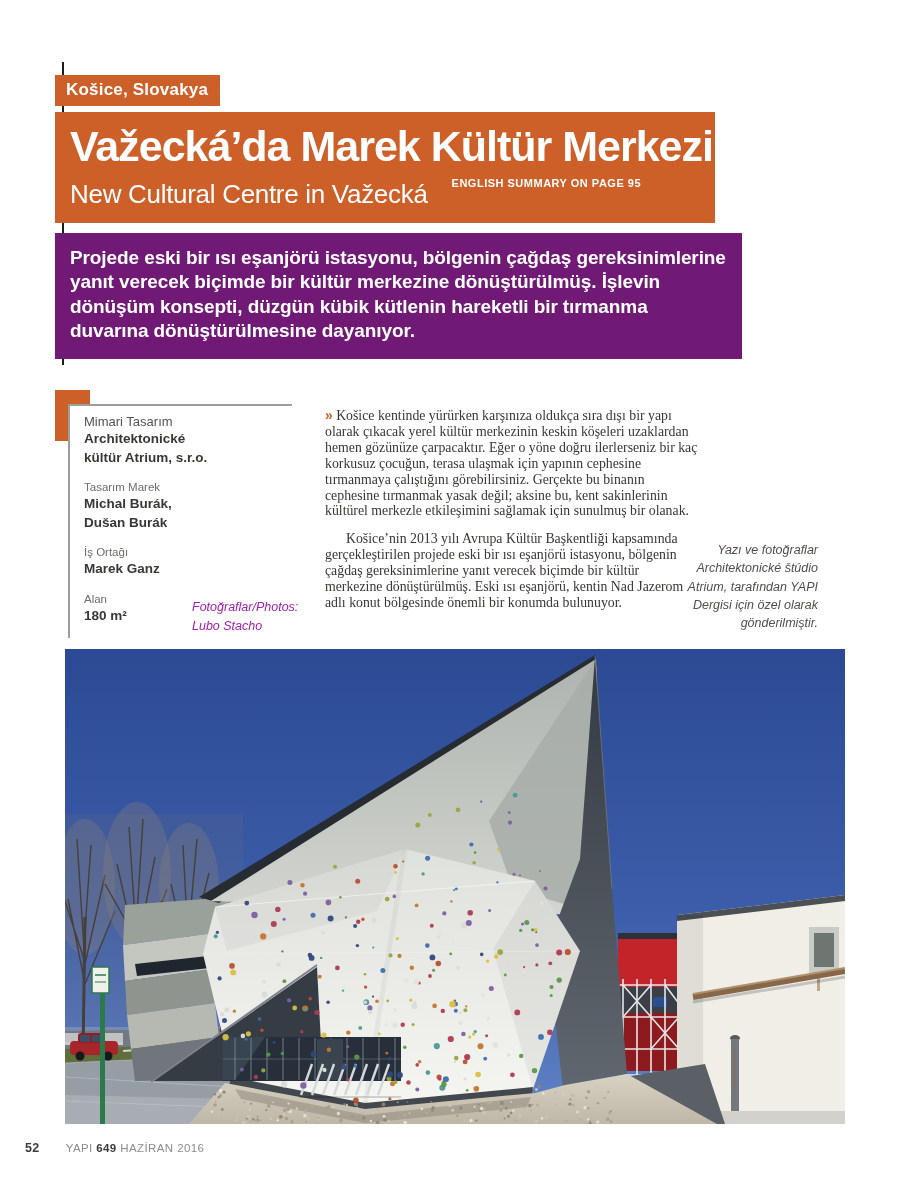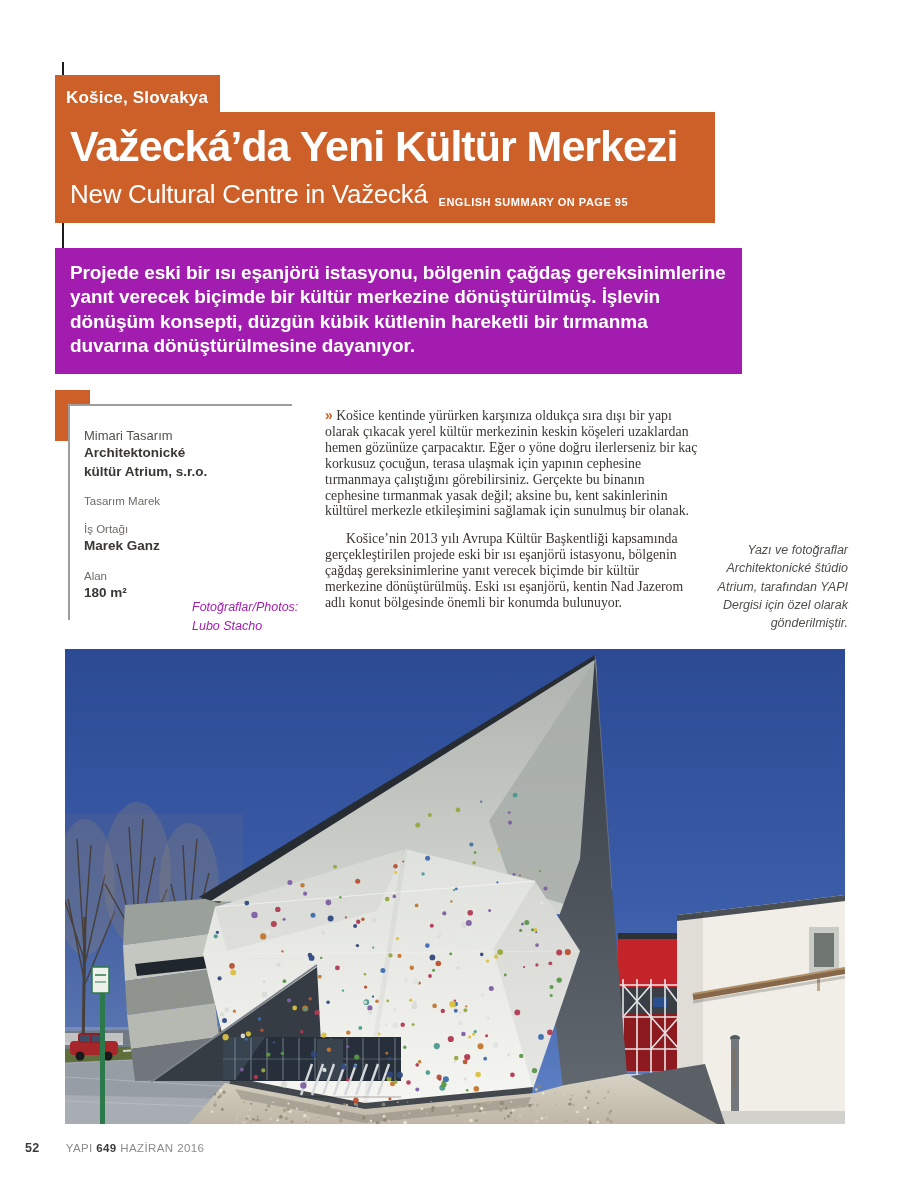--- a/index.html
+++ b/index.html
@@ -1,82 +1,84 @@
 <!DOCTYPE html>
 <html><head>
 <meta charset="utf-8">
 <style>
   html,body{margin:0;padding:0;background:#fff;}
   .page{position:relative;width:911px;height:1180px;background:#fff;overflow:hidden;
         font-family:"Liberation Sans","DejaVu Sans",sans-serif;}
   .vline{position:absolute;left:62px;top:62px;width:2px;height:303px;background:#1c1c1c;}
   .kicker{position:absolute;left:55px;top:75px;color:#fff;font-size:17px;font-weight:bold;
-          padding:13px 12px 6px 11px;letter-spacing:.2px;}
+          padding:5px 12px 6px 11px;letter-spacing:.2px;}
   .title-box{position:absolute;left:55px;top:112px;width:660px;height:111px;color:#fff;
              box-sizing:border-box;padding:12px 0 0 15px;}
   .title{font-size:43px;font-weight:bold;letter-spacing:-1px;line-height:1.05;white-space:nowrap;}
-  .subtitle-row{display:flex;align-items:flex-end;gap:11px;margin-top:10px;}
+  .subtitle-row{display:flex;align-items:flex-start;gap:24px;margin-top:10px;}
   .subtitle{font-size:26px;font-weight:normal;letter-spacing:-.3px;white-space:nowrap;}
   .summary-note{font-size:11px;font-weight:bold;letter-spacing:.5px;position:relative;top:-2px;}
   .lead-box{position:absolute;left:55px;top:233px;width:687px;box-sizing:border-box;color:#fff;
             padding:13px 16px 15px 15px;font-size:19px;font-weight:bold;line-height:24.4px;letter-spacing:-.1px;}
   .credits{position:absolute;left:55px;top:390px;width:245px;}
   .credit-square{position:absolute;left:0;top:0;width:35px;height:51px;}
   .credit-box{position:absolute;left:13px;top:14px;width:224px;min-height:216px;background:#fff;
               border-top:2px solid #9d9d9d;border-left:2px solid #9d9d9d;box-sizing:border-box;
-              padding:21px 0 0 14px;}
+              padding:7px 0 0 14px;}
   .credit-group{margin-bottom:13px;}
   .credit-label{font-size:11.5px;line-height:15px;color:#6f6b66;}
   .credit-label--lg{font-size:13px;line-height:17px;color:#55524e;}
   .credit-value{font-size:13.5px;line-height:18.5px;font-weight:bold;color:#3a3733;
                 white-space:pre-line;width:125px;}
   .photo-credit{position:absolute;left:137px;top:208px;font-style:italic;font-size:12.5px;
                 line-height:19px;color:#a21caf;white-space:pre-line;}
   .body-text{position:absolute;left:313px;top:396px;width:399px;
              font-family:"Liberation Serif","DejaVu Serif",serif;
              font-size:13.8px;line-height:15.9px;color:#3b3531;}
   .body-text p{margin:12px;}
   .p2{text-indent:21px;}
   .marker{font-weight:bold;font-family:"Liberation Sans","DejaVu Sans",sans-serif;}
-  .side-note{position:absolute;left:706px;top:541px;width:142px;text-align:right;
+  .side-note{position:absolute;left:676px;top:541px;width:142px;text-align:right;
              font-style:italic;font-size:12.5px;line-height:18.3px;color:#514e4a;}
   .photo{position:absolute;left:65px;top:649px;width:780px;height:475px;}
   .photo svg{display:block;}
   .footer{position:absolute;left:25px;top:1141px;font-size:11.5px;color:#8c8c8c;letter-spacing:.4px;}
   .footer .num{font-weight:bold;color:#3a3a3a;font-size:12.5px;margin-right:26px;}
   .footer b{color:#3a3a3a;}
 </style>
 </head>
 <body>
 
 <div class="page">
 
   <div class="vline"></div>
 
   <div class="kicker accent-bg" style="background: rgb(205, 95, 40);">Košice, Slovakya</div>
 
   <div class="title-box accent-bg" style="background: rgb(205, 95, 40);">
-    <div class="title">Važecká’da Yeni Kültür Merkezi</div>
+    <div class="title">Važecká’da Marek Kültür Merkezi</div>
     <div class="subtitle-row">
       <span class="subtitle">New Cultural Centre in Važecká</span>
       <span class="summary-note">ENGLISH SUMMARY ON PAGE 95</span>
     </div>
   </div>
 
-  <div class="lead-box accent-bg" style="background: #a21caf; margin-top: 15px;">Projede eski bir ısı eşanjörü istasyonu, bölgenin çağdaş gereksinimlerine yanıt verecek biçimde bir kültür merkezine dönüştürülmüş. İşlevin dönüşüm konsepti, düzgün kübik kütlenin hareketli bir tırmanma duvarına dönüştürülmesine dayanıyor.</div>
+  <div class="lead-box accent-bg" style="background: #701a75;">Projede eski bir ısı eşanjörü istasyonu, bölgenin çağdaş gereksinimlerine yanıt verecek biçimde bir kültür merkezine dönüştürülmüş. İşlevin dönüşüm konsepti, düzgün kübik kütlenin hareketli bir tırmanma duvarına dönüştürülmesine dayanıyor.</div>
 
   <div class="credits">
     <div class="credit-square accent-bg" style="background: rgb(205, 95, 40);"></div>
     <div class="credit-box">
       <div class="credit-group">
         <div class="credit-label credit-label--lg">Mimari Tasarım</div>
         <div class="credit-value">Architektonické kültür Atrium, s.r.o.</div>
       </div>
       <div class="credit-group">
         <div class="credit-label">Tasarım Marek</div>
+        <div class="credit-value">Michal Burák,
+Dušan Burák</div>
       </div>
       <div class="credit-group">
         <div class="credit-label">İş Ortağı</div>
         <div class="credit-value">Marek Ganz</div>
       </div>
       <div class="credit-group">
         <div class="credit-label">Alan</div>
         <div class="credit-value">180 m²</div>
       </div>
     </div>

